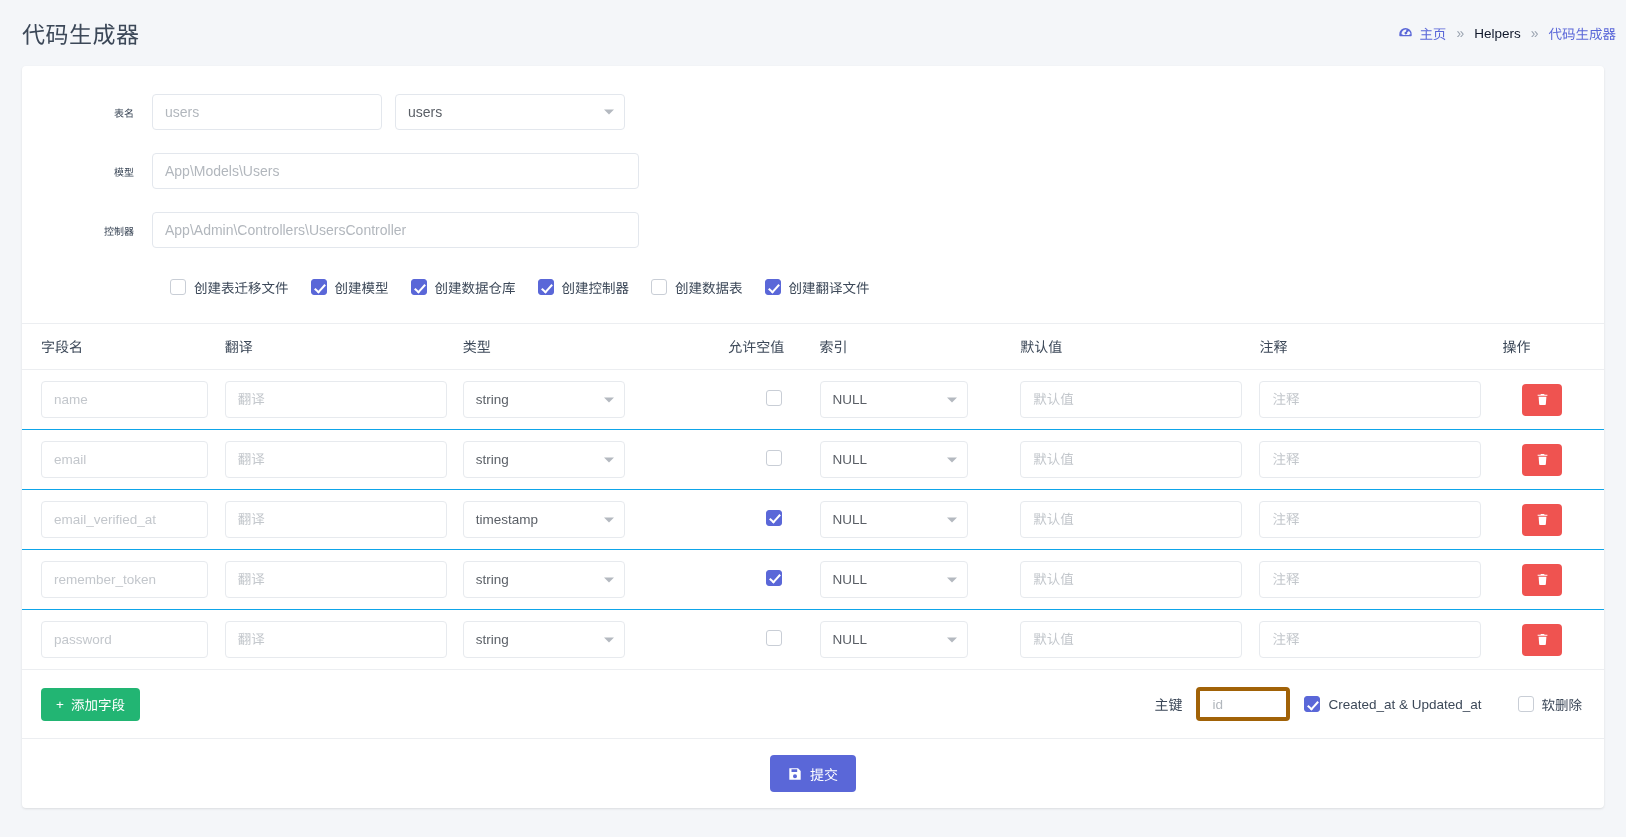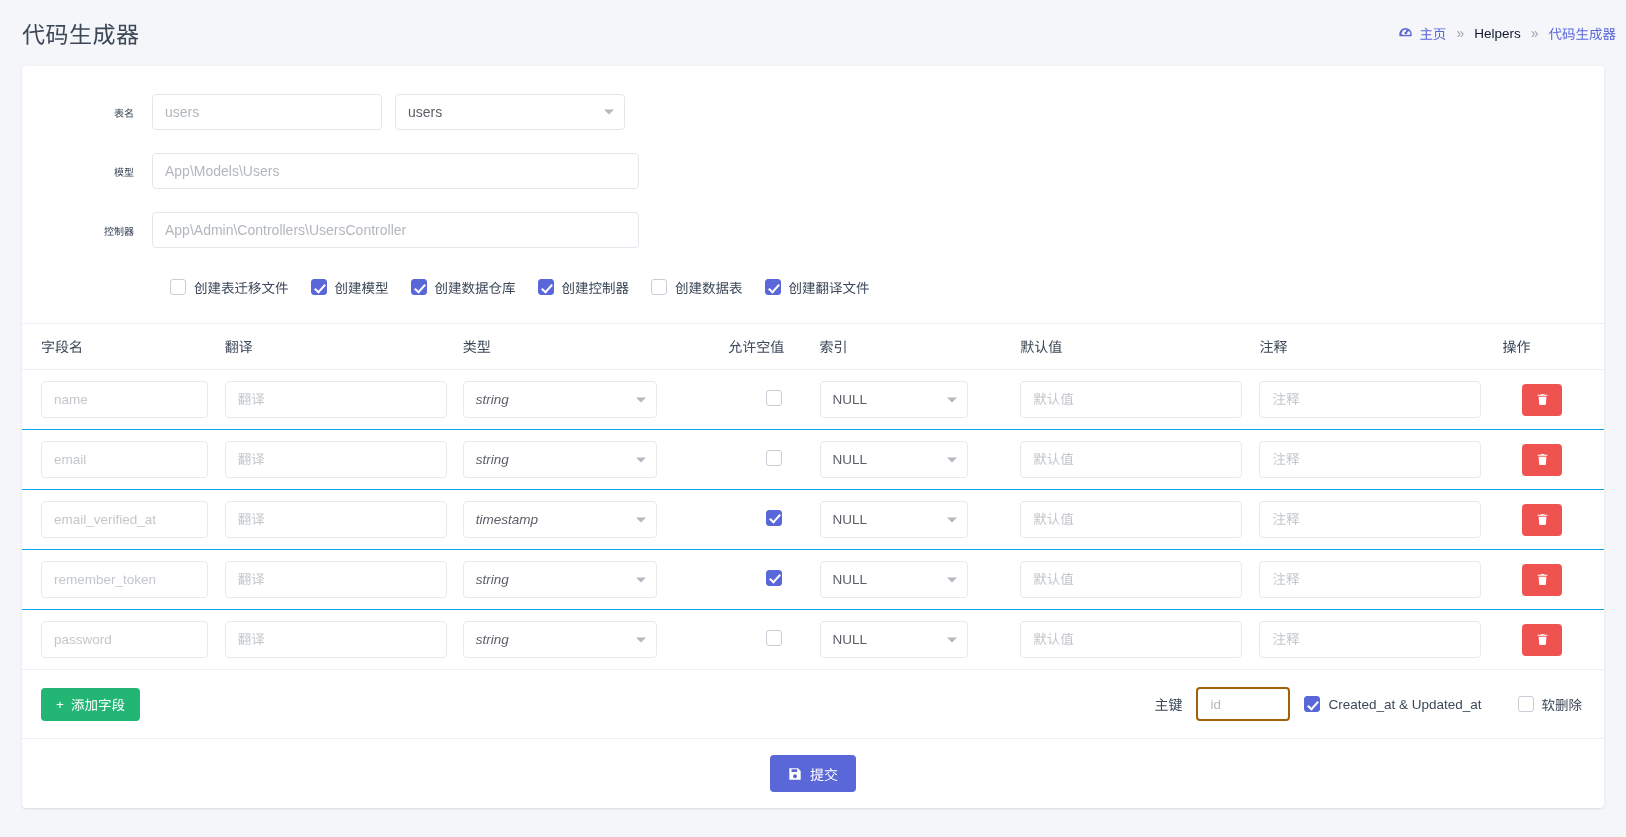--- a/index.html
+++ b/index.html
@@ -116,21 +116,21 @@
   .w-name { width: 167px; }
   .w-trans { width: 222px; }
   .w-def { width: 222px; }
   .w-note { width: 222px; }
 
   .t-sel-wrap { position: relative; display: inline-block; }
   .t-sel {
     height: 37px; border: 1px solid #e7eaee; border-radius: 4px; background: #fff;
     font-size: 13.5px; color: #5a5f66; padding: 0 28px 0 12px; line-height: 35px;
   }
-  .w-type { width: 194px; font-style: italic; }
+  .w-type { width: 162px; }
   .w-index { width: 148px; }
 
   .cb-cell { display: inline-block; }
 
   .btn-del {
     width: 40px; height: 32px; background: #ef5350; border: none; border-radius: 4px;
     display: inline-flex; align-items: center; justify-content: center; cursor: pointer;
   }
 
   
@@ -140,21 +140,21 @@
   }
   .btn-add {
     background: #22b573; color: #fff; border: none; border-radius: 4px;
     height: 33px; padding: 0 15px; font-size: 13.5px; cursor: pointer;
     display: inline-flex; align-items: center; gap: 7px;
     font-family: "Liberation Sans", sans-serif;
   }
   .foot-right { display: flex; align-items: center; gap: 14px; }
   .pk-label { font-size: 14px; color: #3c4858; }
   .pk-inp {
-    height: 34px; width: 94px; border: 2px solid #a16207; border-radius: 4px;
+    height: 34px; width: 94px; border: 4px solid #a16207; border-radius: 4px;
     font-size: 13.5px; color: #6b7077; padding: 0 12px; outline: none;
     font-family: "Liberation Sans", sans-serif;
   }
   .pk-inp::placeholder { color: #b2b7bd; }
 
   .submit-area { padding: 16px 22px; display: flex; justify-content: center; }
   .btn-submit {
     background: #5a67d8; color: #fff; border: none; border-radius: 4px;
     height: 37px; padding: 0 18px; font-size: 14px; cursor: pointer;
     display: inline-flex; align-items: center; gap: 8px;

